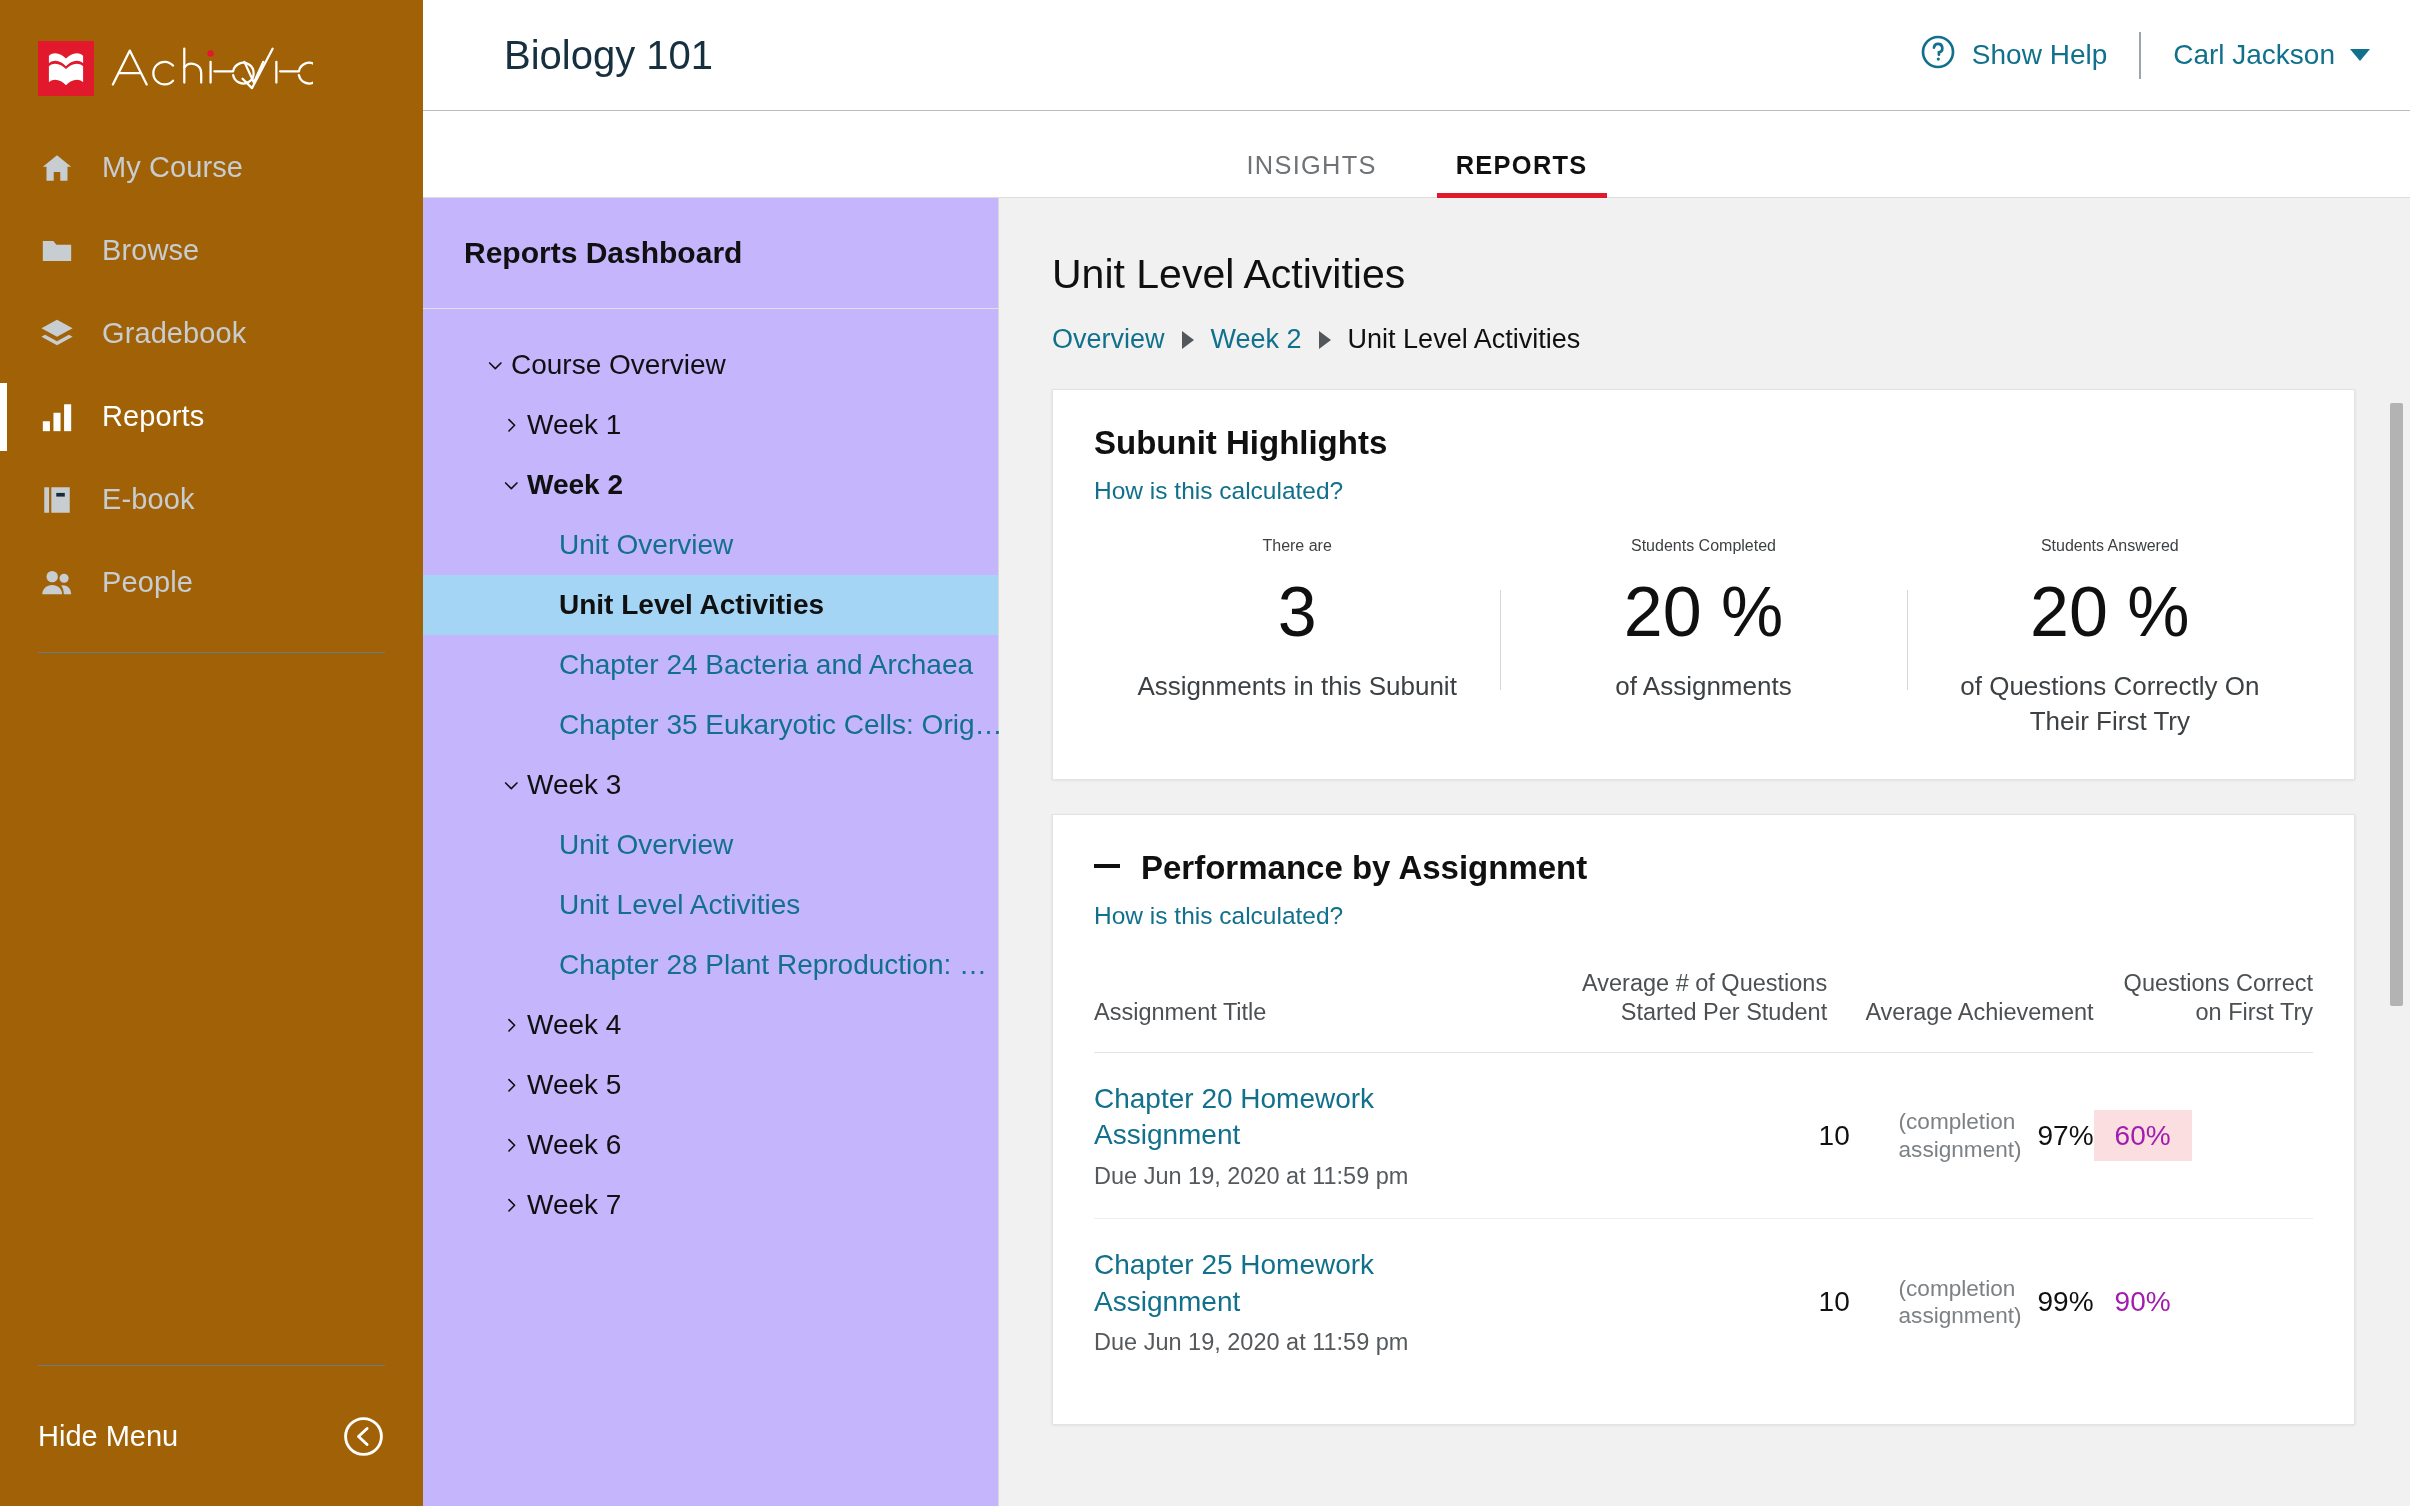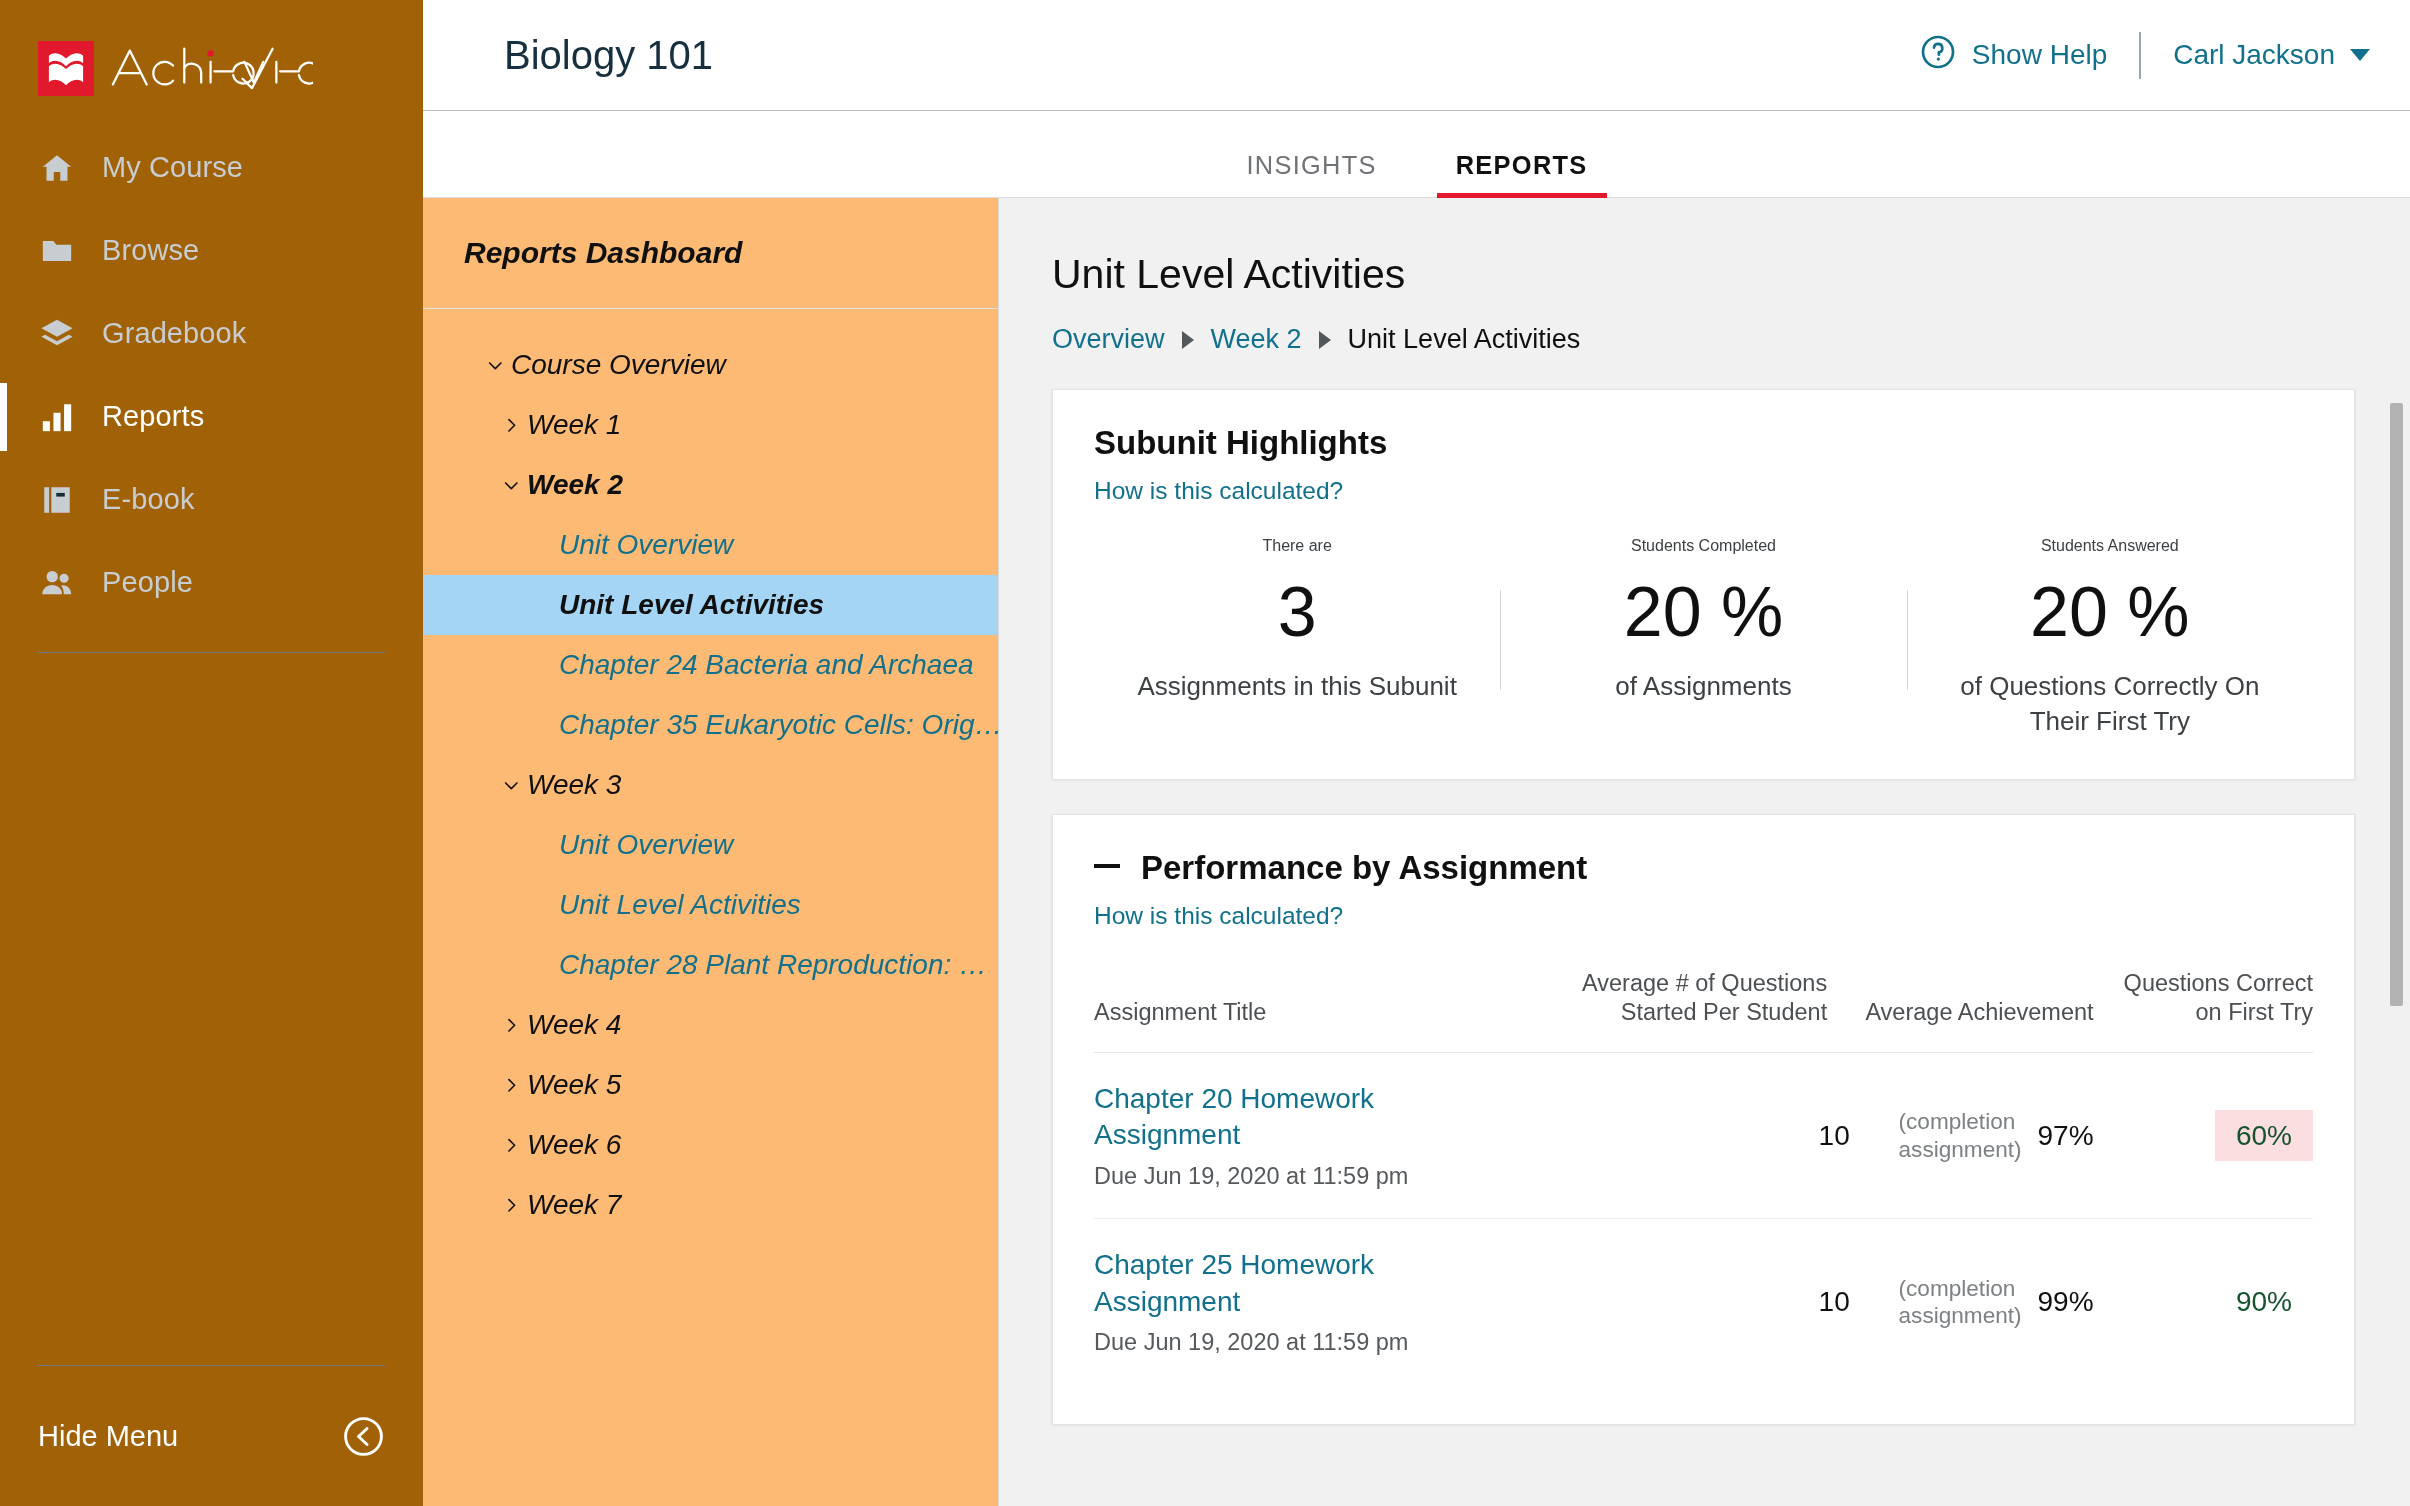--- a/index.html
+++ b/index.html
@@ -103,22 +103,22 @@
   .tab.active::after {
     content: ""; position: absolute; left: 0; right: 0; bottom: -1.9px;
     height: 5.6px; background: #e2182c;
   }
   .tab + .tab { margin-left: 41px; }
 
   .body-row { flex: 1 1 auto; display: flex; min-height: 0; }
 
   
   .tree-panel {
-    width: 576px; min-width: 576px; background: #fdba74;
-    border-right: 1.9px solid #d8d8d8; display: flex; flex-direction: column; font-style: italic;
+    width: 576px; min-width: 576px; background: #c4b5fd;
+    border-right: 1.9px solid #d8d8d8; display: flex; flex-direction: column;
   }
   .tree-head {
     height: 111px; min-height: 111px; display: flex; align-items: center;
     padding-left: 41px; border-bottom: 1.9px solid #e2e2e2;
   }
   .tree-head-title { font-size: 30px; font-weight: 700; color: #101010; }
   .tree-body { padding-top: 26px; }
   .tree-row {
     display: flex; align-items: center; min-height: 60px;
     cursor: pointer; padding-right: 11.3px;
@@ -182,21 +182,21 @@
   .tbl th.c-ach { text-align: right; width: 20%; }
   .tbl th.c-first { text-align: right; width: 18%; }
   .tbl td { padding: 28px 0; vertical-align: middle; border-bottom: 1.9px solid #ededed; }
   .tbl tr:last-child td { border-bottom: none; }
   .asg-link { font-size: 28px; color: #11708c; line-height: 1.3; display: block; cursor: pointer; text-decoration: none; max-width: 367px; }
   .asg-due { font-size: 23.5px; color: #55595c; margin-top: 9.4px; }
   .td-qs { text-align: right; font-size: 28px; color: #101010; padding-right: 22.6px; }
   .td-ach { text-align: right; font-size: 28px; color: #101010; white-space: nowrap; }
   .ach-note { font-size: 22.6px; color: #7d8184; display: inline-block; width: 139px; text-align: left; line-height: 1.2; vertical-align: middle; white-space: normal; }
   .ach-val { display: inline-block; vertical-align: middle; }
-  .td-first { text-align: right; font-size: 28px; color: #14532d; }
+  .td-first { text-align: left; font-size: 28px; color: #a21caf; }
   .pill { display: inline-block; padding: 9.4px 21px; }
   .pill.low { background: #fbdedf; }
 
   
   .vscroll {
     position: absolute; right: 5.6px; top: 205px; width: 17px; bottom: 0;
     background: transparent;
   }
   .vthumb { position: absolute; top: 0; left: 1.9px; width: 13px; height: 603px; background: #b3b3b3; border-radius: 1.9px; }
 </style>

